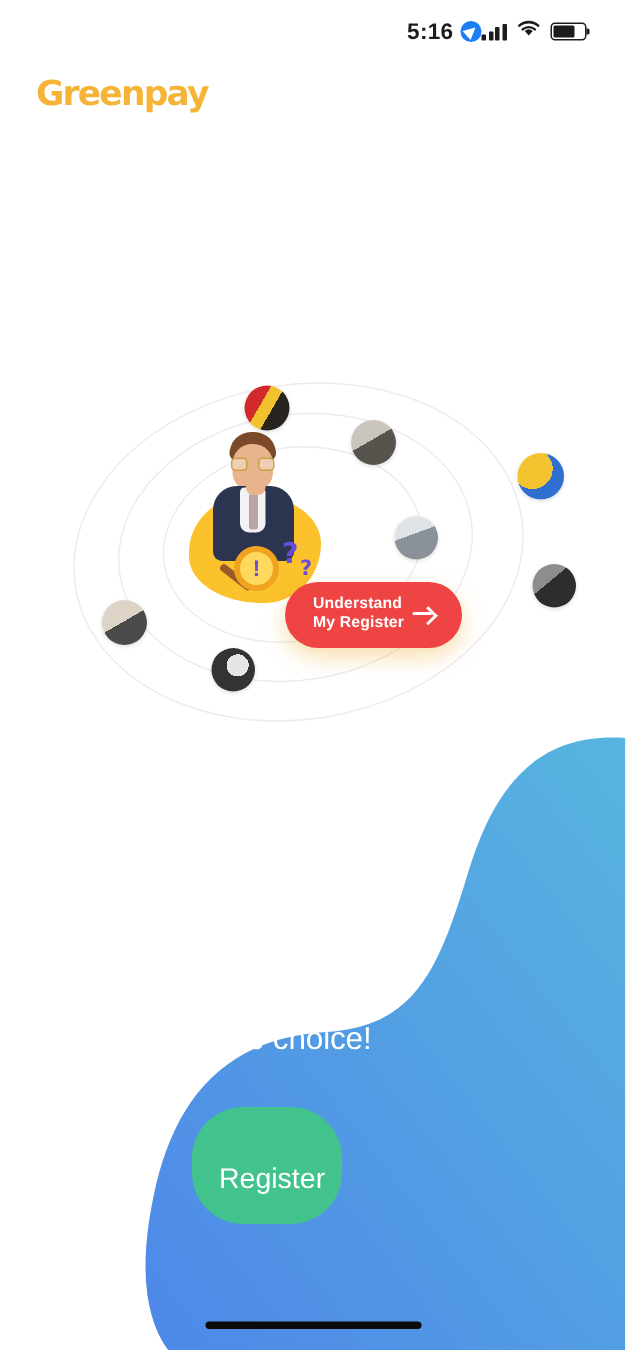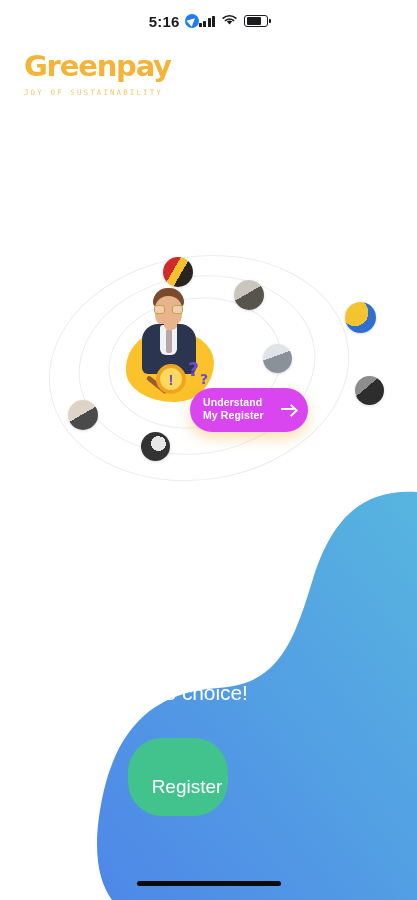--- a/index.html
+++ b/index.html
@@ -17,21 +17,21 @@
   }
 
   
   .statusbar {
     position: absolute;
     top: 0; left: 0;
     width: 417px;
     height: 42px;
     display: flex;
     align-items: center;
-    justify-content: center;
+    justify-content: flex-end;
     padding: 0 26px;
     box-sizing: border-box;
     z-index: 40;
   }
   .sb-left {
     display: flex;
     align-items: center;
     gap: 5px;
   }
   .sb-time {
@@ -93,21 +93,21 @@
   }
 
   
   .logo-block {
     position: absolute;
     top: 52px;
     left: 24px;
     z-index: 30;
   }
   .logo-word {
-    font-size: 29px;
+    font-size: 23px;
     font-weight: bold;
     color: #F5B437;
     letter-spacing: -1.2px;
     line-height: 1;
     font-family: "DejaVu Sans", sans-serif;
   }
   .logo-tag {
     margin-top: 7px;
     font-size: 7.5px;
     letter-spacing: 2.1px;
@@ -259,26 +259,26 @@
   .qmark.q1 { left: 70px; top: 74px; font-size: 19px; }
   .qmark.q2 { left: 82px; top: 86px; font-size: 14px; }
 
   
   .cta-pill {
     position: absolute;
     left: 190px;
     top: 148px;
     width: 118px;
     padding: 8px 12px 9px 13px;
-    background: #d946ef;
+    background: #ef4444;
     border-radius: 22px;
     box-shadow: 0 6px 14px rgba(233,160,20,0.34);
     display: flex;
     align-items: center;
-    justify-content: space-between;
+    justify-content: center;
     gap: 6px;
     box-sizing: border-box;
     z-index: 6;
     cursor: pointer;
   }
   .cta-text {
     font-size: 10.5px;
     font-weight: bold;
     color: #ffffff;
     line-height: 1.28;
@@ -336,21 +336,21 @@
     display: flex;
     align-items: center;
     gap: 14px;
     z-index: 18;
   }
   .btn {
     border: none;
     color: #ffffff;
     font-family: "Liberation Sans", sans-serif;
     cursor: pointer;
-    text-align: center;
+    text-align: left;
     box-sizing: border-box;
   }
   .btn-register {
     width: 100px;
     height: 78px;
     border-radius: 34px;
     background: #42C28C;
     font-size: 19px;
     padding: 20px 0 0 18px;
     line-height: 1.35;
@@ -400,21 +400,20 @@
       </svg>
     </span>
     <span class="battery">
         <span></span>
       </span>
   </div>
 </div>
 
 <div class="logo-block">
   <div class="logo-word">Greenpay</div>
-  <div class="logo-tag">JOY OF SUSTAINABILITY</div>
 </div>
 
 <div class="hero">
 
   <div class="orbit o1"></div>
   <div class="orbit o2"></div>
   <div class="orbit o3"></div>
 
   <div class="avatar" style="left:163px; top:17px; width:30px; height:30px;
               background:linear-gradient(120deg,#d22a2a 0 38%,#f2c12e 38% 58%,#2a2420 58% 100%);"></div>

